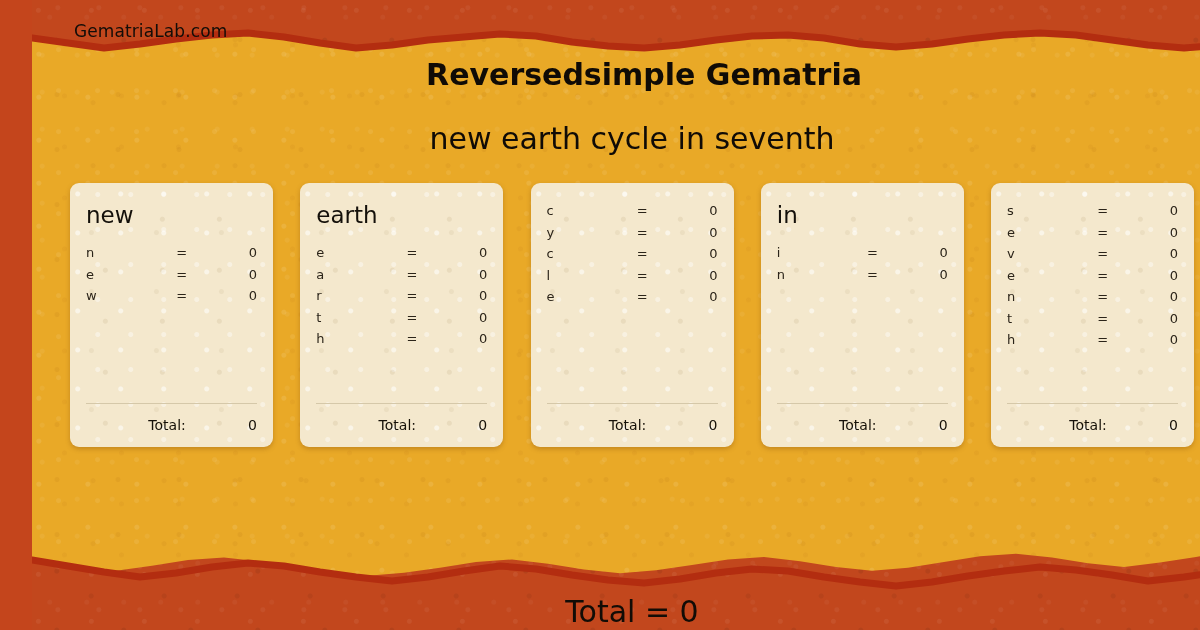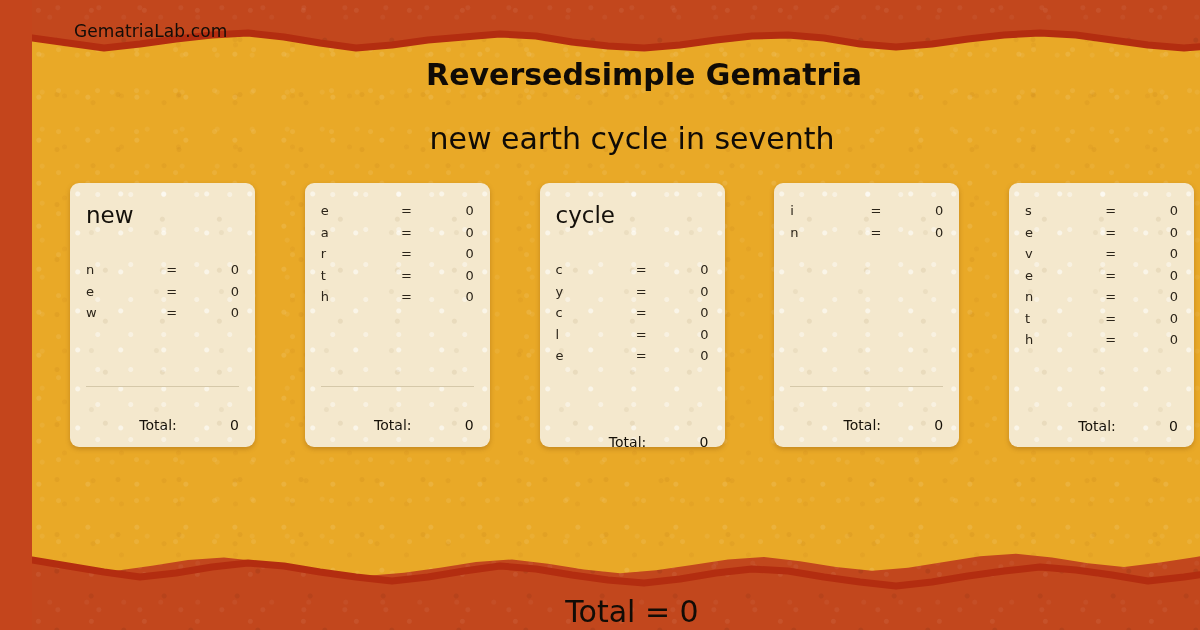--- a/index.html
+++ b/index.html
@@ -124,35 +124,34 @@
     left: 38px;
     top: 183px;
     width: 1124px;
     height: 264px;
     display: flex;
     justify-content: space-between;
     z-index: 5;
   }
 
   .card {
-    width: 185px;
+    width: 203px;
     height: 264px;
     background-color: #f4e8cd;
     background-image:
       radial-gradient(circle at 18% 28%, rgba(255,255,255,.55) 0 2px, transparent 3px),
       radial-gradient(circle at 62% 71%, rgba(175,150,105,.16) 0 2px, transparent 3px),
       radial-gradient(circle at 84% 33%, rgba(255,255,255,.4) 0 2px, transparent 3px),
       radial-gradient(circle at 33% 84%, rgba(175,150,105,.12) 0 2px, transparent 3px);
     background-size: 43px 39px, 57px 51px, 33px 35px, 65px 59px;
     border-radius: 9px;
     box-shadow: 0 2px 5px rgba(110,55,10,.30);
     padding: 20px 16px 14px 16px;
     display: flex;
     flex-direction: column;
-    gap: 17px;
   }
 
   .card-word {
     font-size: 23px;
     font-weight: 400;
     color: #14100a;
     line-height: 1.1;
     margin-bottom: 17px;
     white-space: nowrap;
   }
@@ -247,20 +246,21 @@
           </div>
         </div>
         <div class="spacer"></div>
         <div class="divider"></div>
         <div class="total-row">
           <span class="total-label">Total:</span>
           <span class="total-val">0</span>
         </div>
       </div>
       <div class="card">
+        <div class="card-word">earth</div>
         <div class="letter-rows">
           <div class="letter-row">
             <span class="lr-letter">e</span>
             <span class="lr-eq">=</span>
             <span class="lr-val">0</span>
           </div>
           <div class="letter-row">
             <span class="lr-letter">a</span>
             <span class="lr-eq">=</span>
             <span class="lr-val">0</span>
@@ -282,21 +282,20 @@
           </div>
         </div>
         <div class="spacer"></div>
         <div class="divider"></div>
         <div class="total-row">
           <span class="total-label">Total:</span>
           <span class="total-val">0</span>
         </div>
       </div>
       <div class="card">
-        <div class="card-word">cycle</div>
         <div class="letter-rows">
           <div class="letter-row">
             <span class="lr-letter">c</span>
             <span class="lr-eq">=</span>
             <span class="lr-val">0</span>
           </div>
           <div class="letter-row">
             <span class="lr-letter">y</span>
             <span class="lr-eq">=</span>
             <span class="lr-val">0</span>
@@ -318,20 +317,21 @@
           </div>
         </div>
         <div class="spacer"></div>
         <div class="divider"></div>
         <div class="total-row">
           <span class="total-label">Total:</span>
           <span class="total-val">0</span>
         </div>
       </div>
       <div class="card">
+        <div class="card-word">in</div>
         <div class="letter-rows">
           <div class="letter-row">
             <span class="lr-letter">i</span>
             <span class="lr-eq">=</span>
             <span class="lr-val">0</span>
           </div>
           <div class="letter-row">
             <span class="lr-letter">n</span>
             <span class="lr-eq">=</span>
             <span class="lr-val">0</span>

